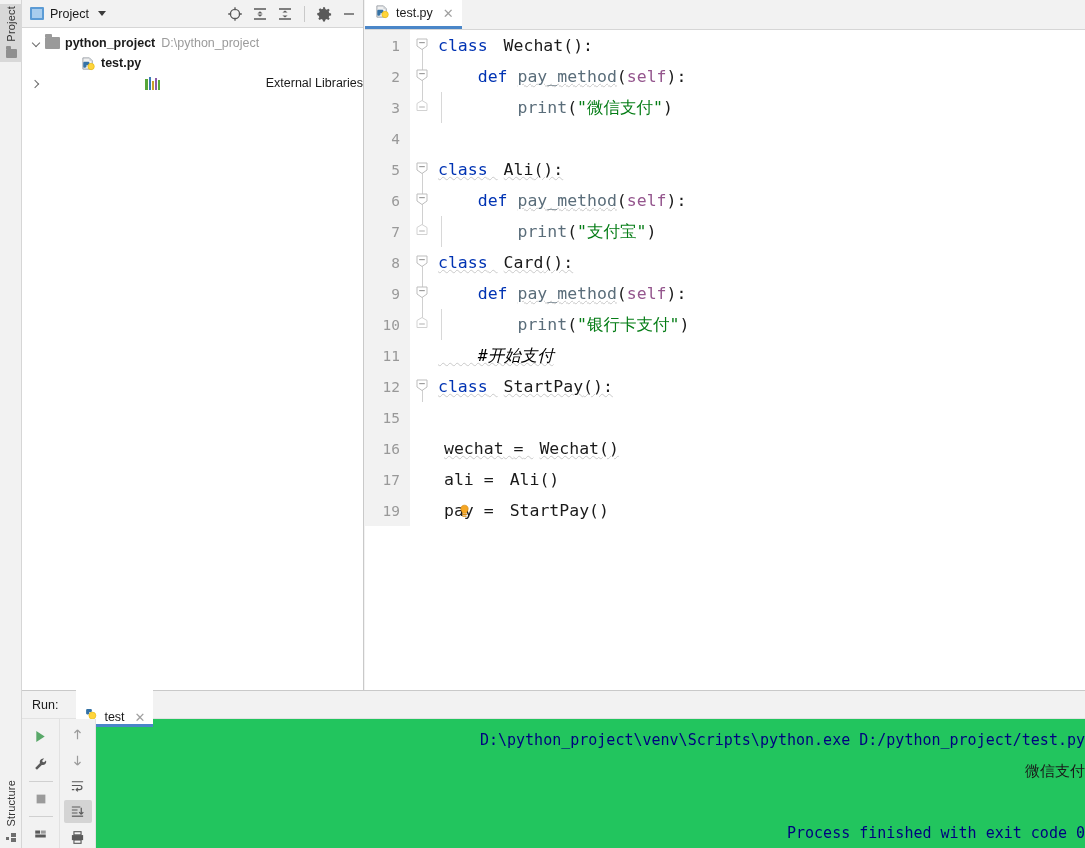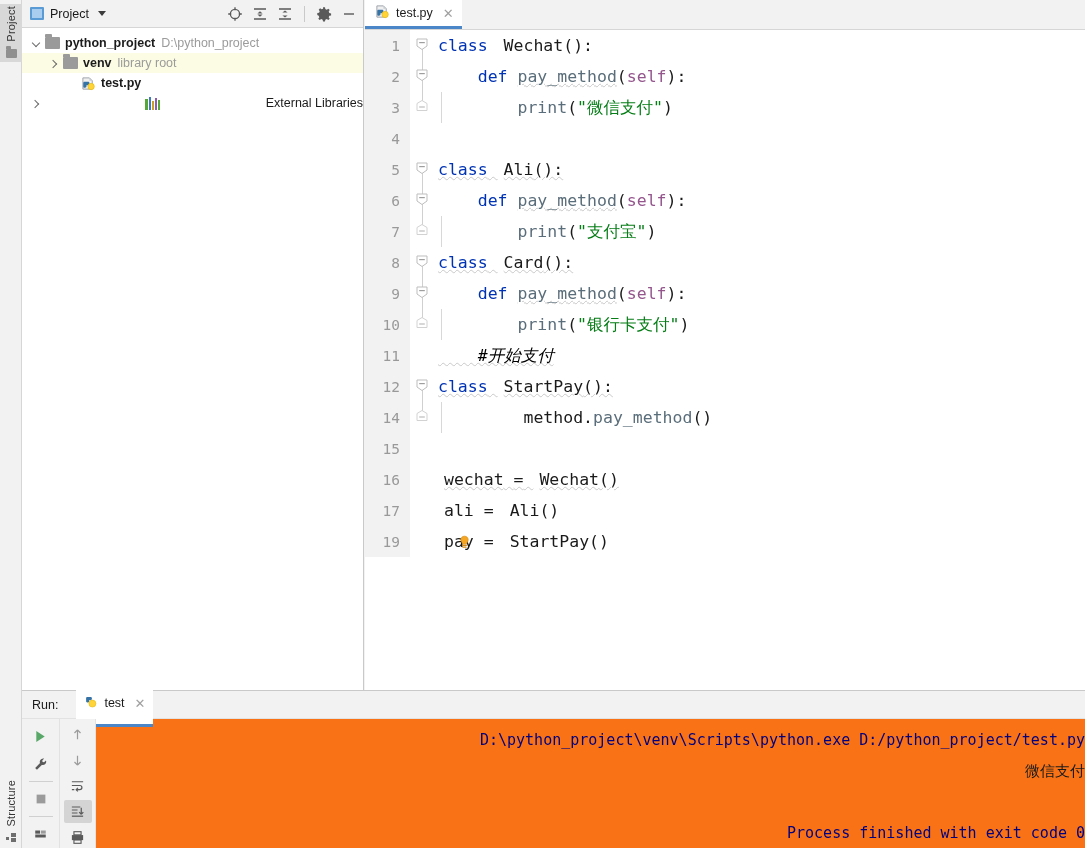--- a/index.html
+++ b/index.html
@@ -173,29 +173,29 @@
     pointer-events: none;
   }
   .caret {
     display: inline-block; width: 1.6px; height: 20px; background: #1a1a1a;
     vertical-align: -4px; margin-left: -1px;
   }
 
   
   .run-panel {
     position: absolute; left: 22px; top: 690px; right: 0; bottom: 0;
-    background: #f97316; border-top: 1px solid #c9c9c9;
+    background: #22c55e; border-top: 1px solid #c9c9c9;
   }
   .run-header {
     height: 28px; background: #f2f2f2; display: flex; align-items: center;
     padding-left: 10px; border-bottom: 1px solid #e2e2e2;
   }
   .run-label { font-size: 12.5px; color: #1a1a1a; margin-right: 18px; }
   .run-tab {
-    display: flex; align-items: center; gap: 6px; font-size: 12.5px;
+    display: flex; align-items: flex-end; gap: 6px; font-size: 12.5px;
     color: #1a1a1a; height: 44px; padding: 0 8px;
     border-bottom: 3px solid #4a86c8; background: #ffffff;
   }
   .run-body { display: flex; height: 130px; }
   .run-tools {
     width: 38px; background: #f2f2f2; border-right: 1px solid #e2e2e2;
     display: flex; flex-direction: column; align-items: center; padding-top: 4px; gap: 2px;
   }
   .run-tools2 {
     width: 36px; background: #f2f2f2; border-right: 1px solid #e2e2e2;
@@ -275,26 +275,20 @@
 
     <div class="tree">
 
       <div class="trow" style="padding-left:8px;">
         <span class="arrow down"></span>
         <span class="folder"></span>
         <span class="lbl-bold">python_project</span>
         <span class="lbl-dim">D:\python_project</span>
       </div>
 
-      <div class="trow sel" style="padding-left:26px;">
-        <span class="arrow right"></span>
-        <span class="folder"></span>
-        <span class="lbl-bold">venv</span>
-        <span class="lbl-dim">library root</span>
-      </div>
 
       <div class="trow" style="padding-left:59px;">
         <span class="pyfile-icon">
           <svg viewBox="0 0 16 16" width="15" height="15">
             <path d="M2 2h7l3 3v9H2z" fill="#f0f0f0" stroke="#9aa0a6" stroke-width="1"></path>
             <path d="M9 2l3 3H9z" fill="#c7ccd1"></path>
             <path d="M4.2 6.2h3.2c1 0 1.6.5 1.6 1.4v1c0 .8-.6 1.3-1.5 1.3H5.8v1.4c0 .7-.6 1.2-1.5 1.2h-.6c-.8 0-1.3-.5-1.3-1.3V7.5c0-.8.6-1.3 1.8-1.3z" fill="#3572A5"></path>
             <circle cx="10.8" cy="11.2" r="3.4" fill="#ffd43b" stroke="#e0b400" stroke-width=".6"></circle>
           </svg>
         </span>
@@ -460,31 +454,20 @@
           <span class="gutter-line" style="top:15px;height:16px;"></span>
           <svg class="fold" viewBox="0 0 14 14">
               <path d="M2 2h10v7l-5 3.5L2 9z" fill="#fff" stroke="#bdbdbd" stroke-width="1"></path>
               <path d="M4.2 5.6h5.6" stroke="#9e9e9e" stroke-width="1.2"></path>
             </svg>
         </span>
         <span class="codetext wavy"><span class="kw">class</span> <span class="cls">StartPay</span><span class="pn">():</span></span>
       </div>
 
 
-      <div class="code-row">
-        <span class="gutter">14</span>
-        <span class="foldcol">
-          <span class="gutter-line" style="height:15px;"></span>
-          <svg class="fold" viewBox="0 0 14 14">
-              <path d="M2 4.5l5-3 5 3v7H2z" fill="#fff" stroke="#d2d2d2" stroke-width="1"></path>
-              <path d="M4.2 8h5.6" stroke="#bdbdbd" stroke-width="1.2"></path>
-            </svg>
-        </span>
-        <span class="codetext"><span class="indent-guide" style="left:76px;"></span>        <span class="cls">method</span><span class="pn">.</span><span class="fn">pay_method</span><span class="pn">()</span></span>
-      </div>
 
       <div class="code-row">
         <span class="gutter">15</span>
         <span class="foldcol"></span>
         <span class="codetext"> </span>
       </div>
 
       <div class="code-row">
         <span class="gutter">16</span>
         <span class="foldcol"></span>

